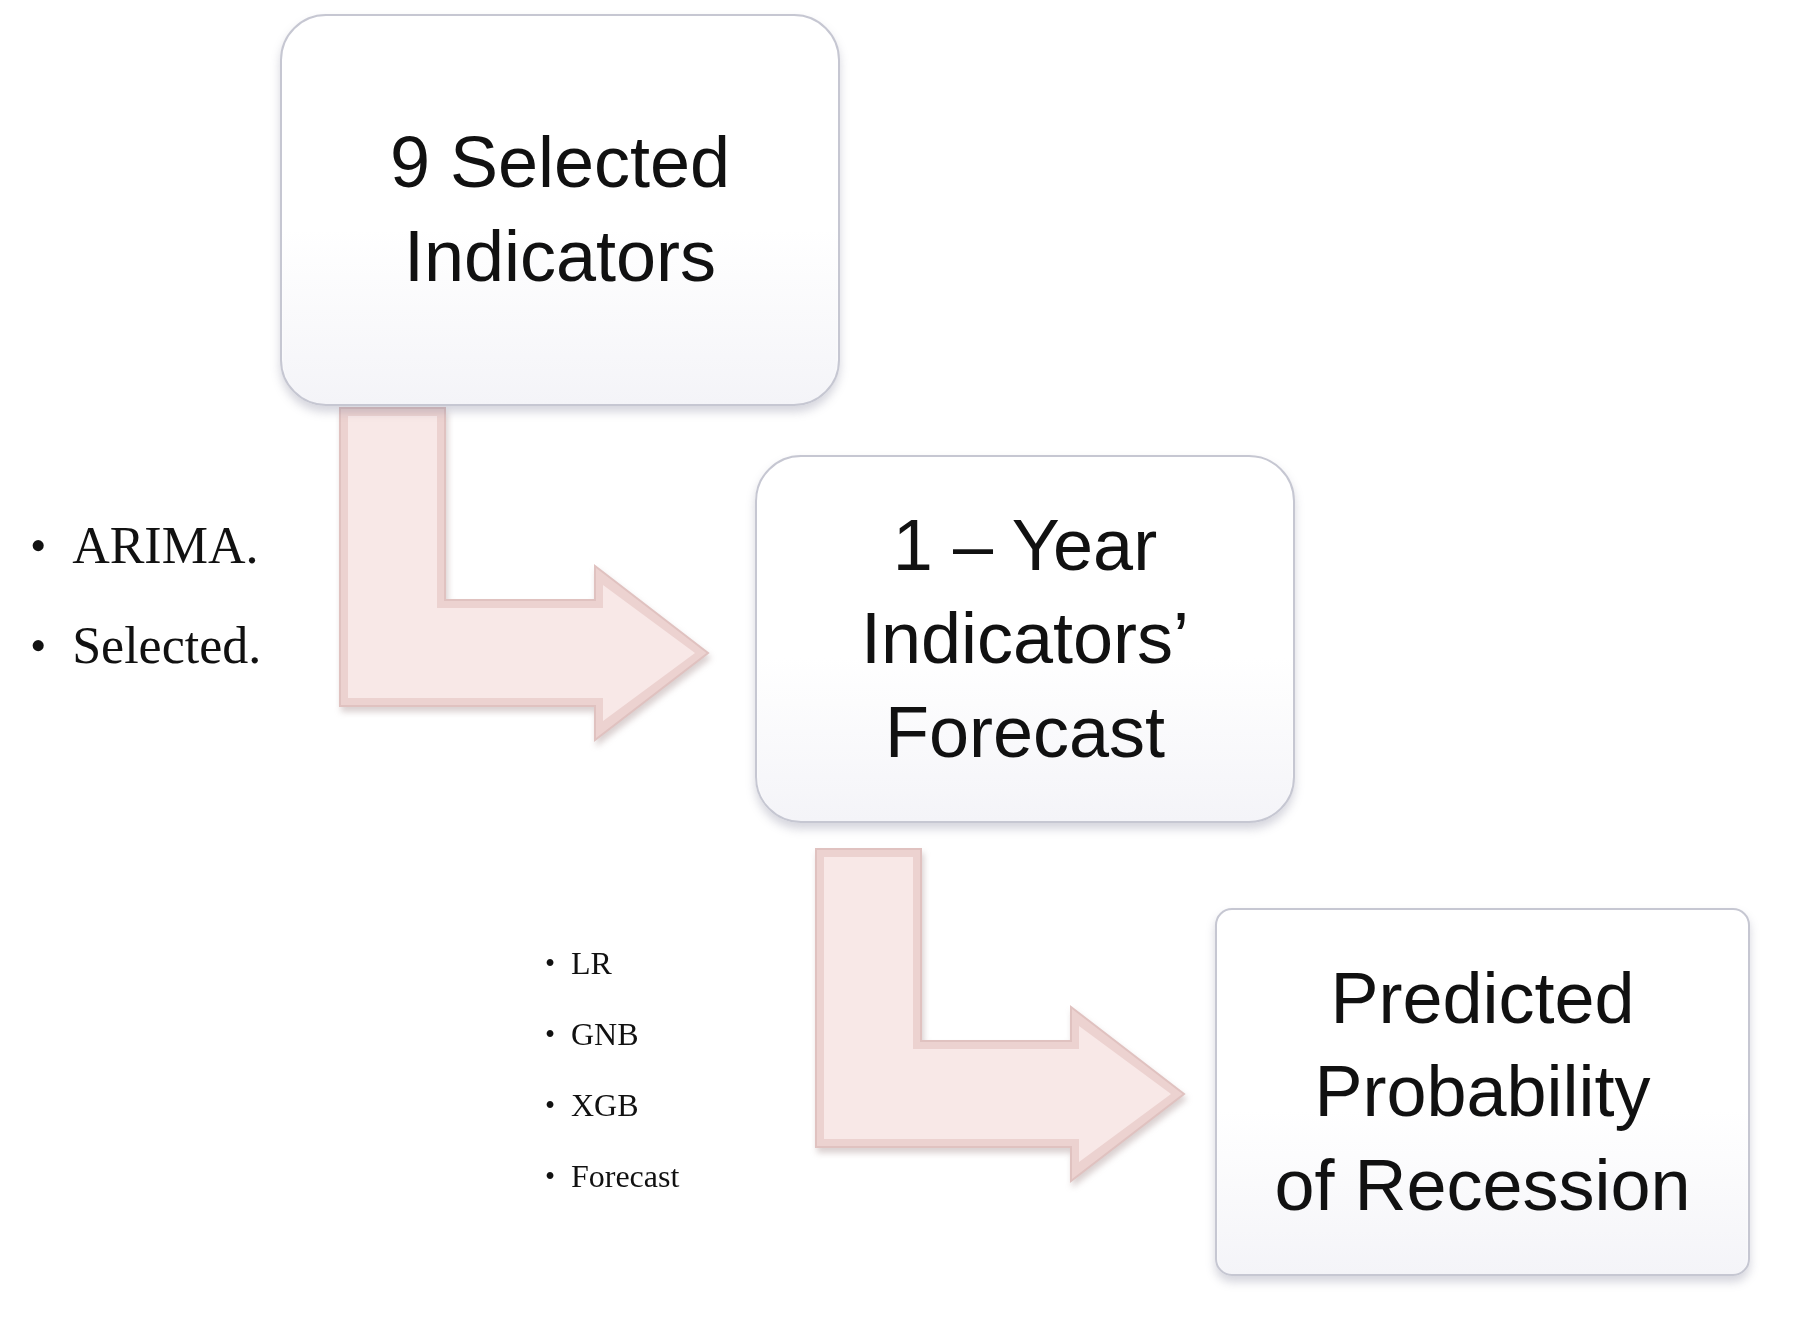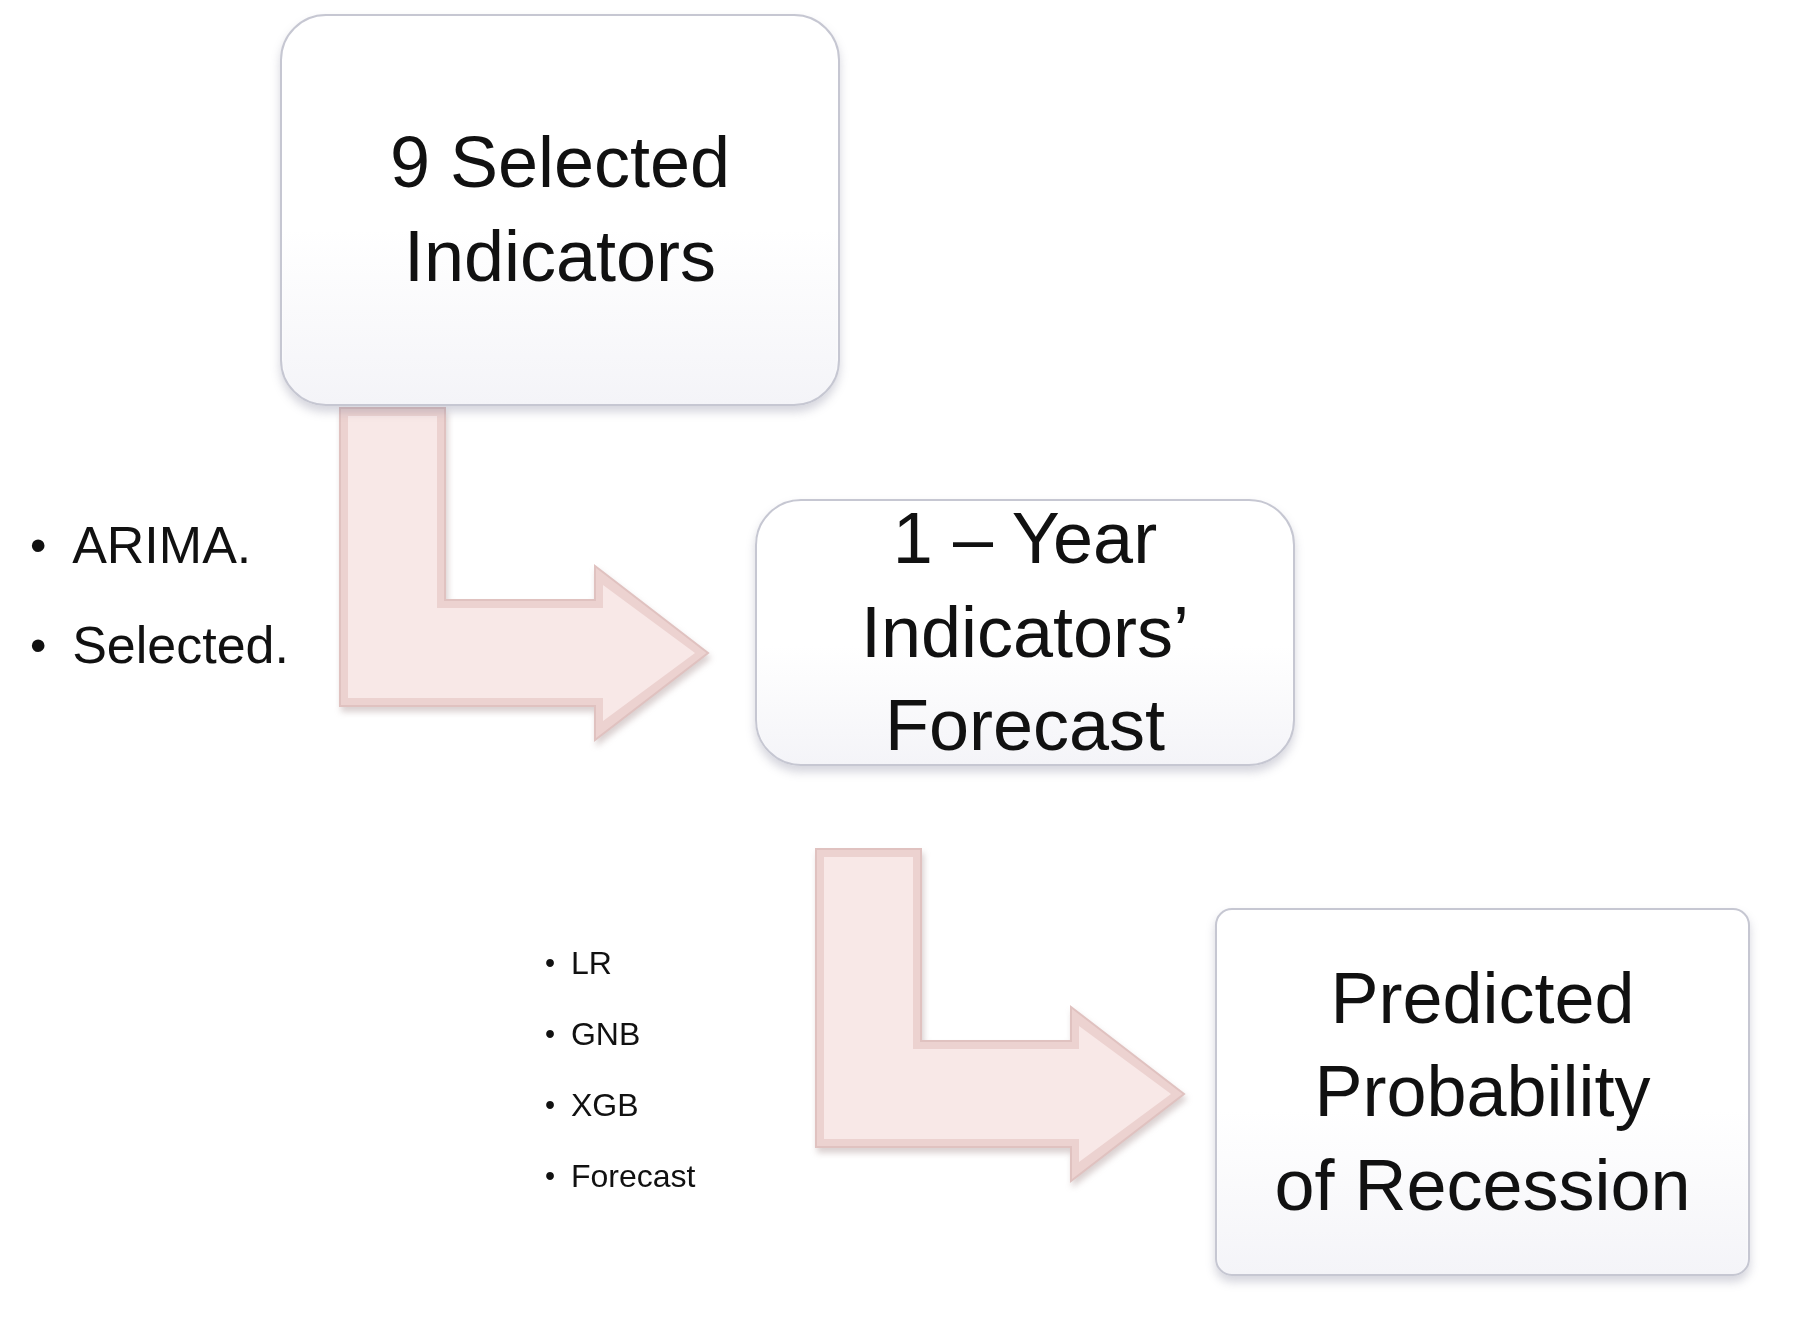--- a/index.html
+++ b/index.html
@@ -22,34 +22,34 @@
     display:flex;align-items:center;justify-content:center;
     text-align:center;
   }
   .pbox .label{
     white-space:pre-line;
     font-size:72px;
     line-height:1.3;
     color:var(--text,#111);
   }
   #box-1{left:280px;top:14px;width:560px;height:392px;}
-  #box-2{left:755px;top:455px;width:540px;height:267px;margin-top:44px;}
+  #box-2{left:755px;top:455px;width:540px;height:368px;}
   #box-3{left:1215px;top:908px;width:535px;height:368px;border-radius:17px;}
 
   
   svg.arrow-layer{position:absolute;left:0;top:0;width:1820px;height:1340px;}
   .arrow-outer{fill:var(--arrow-edge-fill,#ecd2d0);stroke:var(--arrow-edge,#e0c2c0);stroke-width:2;}
   .arrow-inner{fill:var(--arrow-fill,#f8e8e7);}
   .arrow-group{filter:drop-shadow(2px 5px 3px rgba(150,120,120,0.35));}
 
   
   ul.bullets{
     position:absolute;
     list-style:none;
-    margin:0;padding:0;
+    margin:0;padding:0;font-family:Liberation Serif, serif;
   }
   ul.bullets li{
     display:flex;align-items:center;
     color:var(--text,#111);
   }
   ul.bullets li::before{
     content:"\2022";
     margin-right:0.55em;
     font-size:0.9em;
   }

